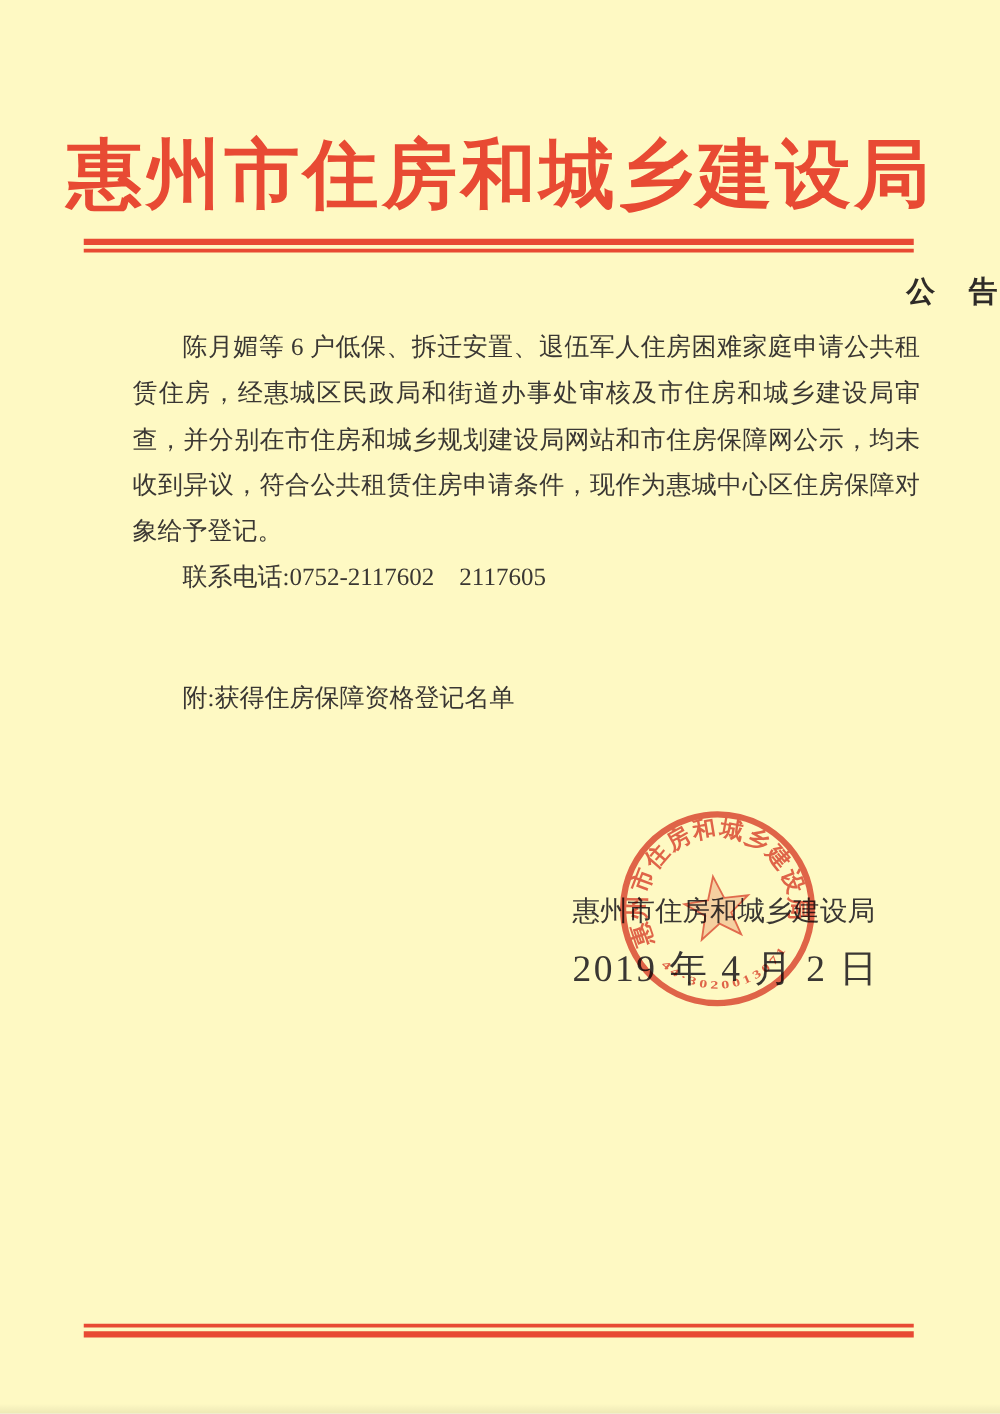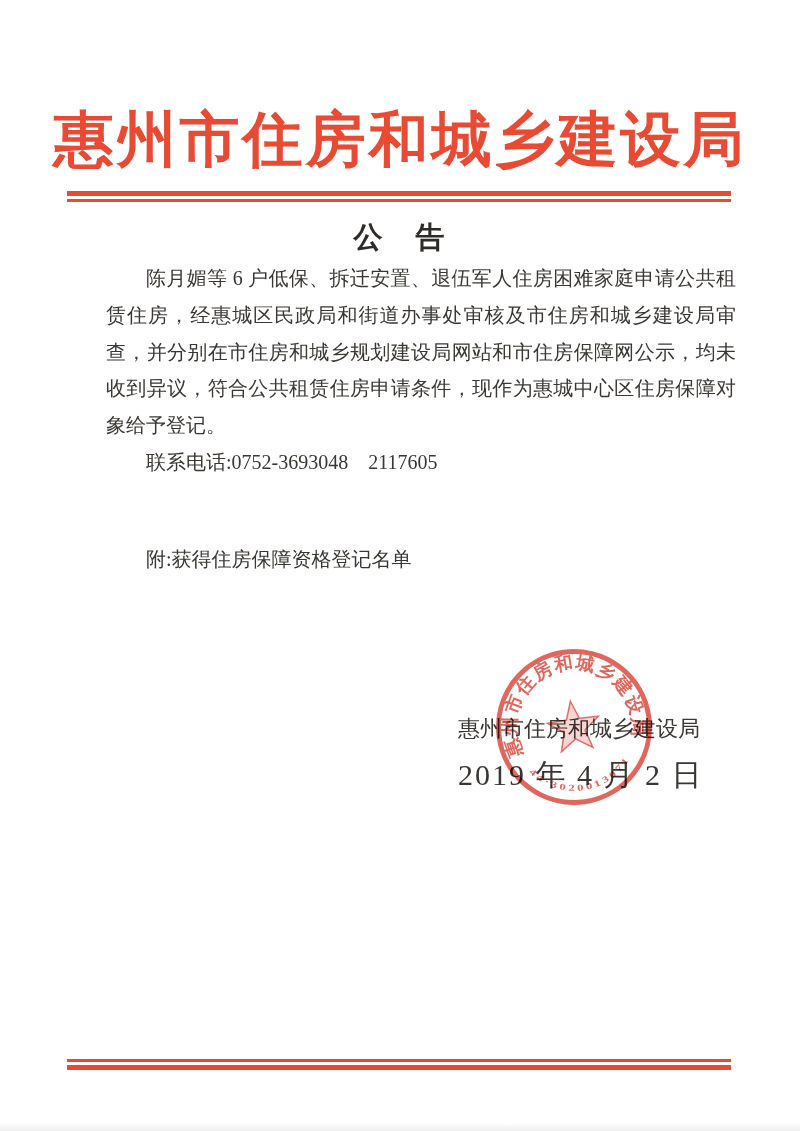--- a/index.html
+++ b/index.html
@@ -5,21 +5,21 @@
   * { margin: 0; padding: 0; box-sizing: border-box; }
   html, body { width: 800px; height: 1131px; }
   body {
     font-family: "Liberation Serif", "DejaVu Serif", serif;
     background: #e9e9e9;
   }
   .page {
     position: relative;
     width: 800px;
     height: 1131px;
-    background: #ffffff;
+    background: #fef9c3;
     overflow: hidden;
   }
   
   .scan-shadow {
     position: absolute;
     left: 0; bottom: 0;
     width: 100%; height: 8px;
     background: linear-gradient(to bottom, rgba(0,0,0,0), rgba(0,0,0,0.07));
   }
   .letterhead-title {
@@ -45,22 +45,22 @@
   .rule-top .thick { height: 5px; }
   .rule-top .thin  { height: 3px; }
   .rule-bottom { top: 1059px; }
   .rule-bottom .thin  { height: 3px; }
   .rule-bottom .thick { height: 5px; }
   .notice-title {
     position: absolute;
     top: 218px;
     left: 0;
     width: 100%;
-    text-align: center;
-    font-size: 29px;
+    text-align: right;
+    font-size: 23px;
     font-weight: bold;
     color: #2e2b28;
     letter-spacing: 2px;
   }
   .notice-body {
     position: absolute;
     top: 260px;
     left: 106px;
     width: 630px;
     font-size: 20px;
@@ -117,21 +117,21 @@
   <div class="rule rule-top">
     <div class="bar thick"></div>
       <div class="gap"></div>
       <div class="bar thin"></div>
   </div>
 
   <div class="notice-title">公　告</div>
 
   <div class="notice-body">
     <p>陈月媚等 6 户低保、拆迁安置、退伍军人住房困难家庭申请公共租赁住房，经惠城区民政局和街道办事处审核及市住房和城乡建设局审查，并分别在市住房和城乡规划建设局网站和市住房保障网公示，均未收到异议，符合公共租赁住房申请条件，现作为惠城中心区住房保障对象给予登记。</p>
-    <p>联系电话:0752-3693048　2117605</p>
+    <p>联系电话:0752-2117602　2117605</p>
     <p class="attachment-line">附:获得住房保障资格登记名单</p>
   </div>
 
   <div class="signature-org">惠州市住房和城乡建设局</div>
 
   <div class="signature-date">2019 年 4 月 2 日</div>
 
   <svg class="seal" viewBox="0 0 170 170">
     <defs>
       <path id="seal-top-arc" d="M 30.5 104.8 A 58 58 0 1 1 139.5 104.8" fill="none"></path>

